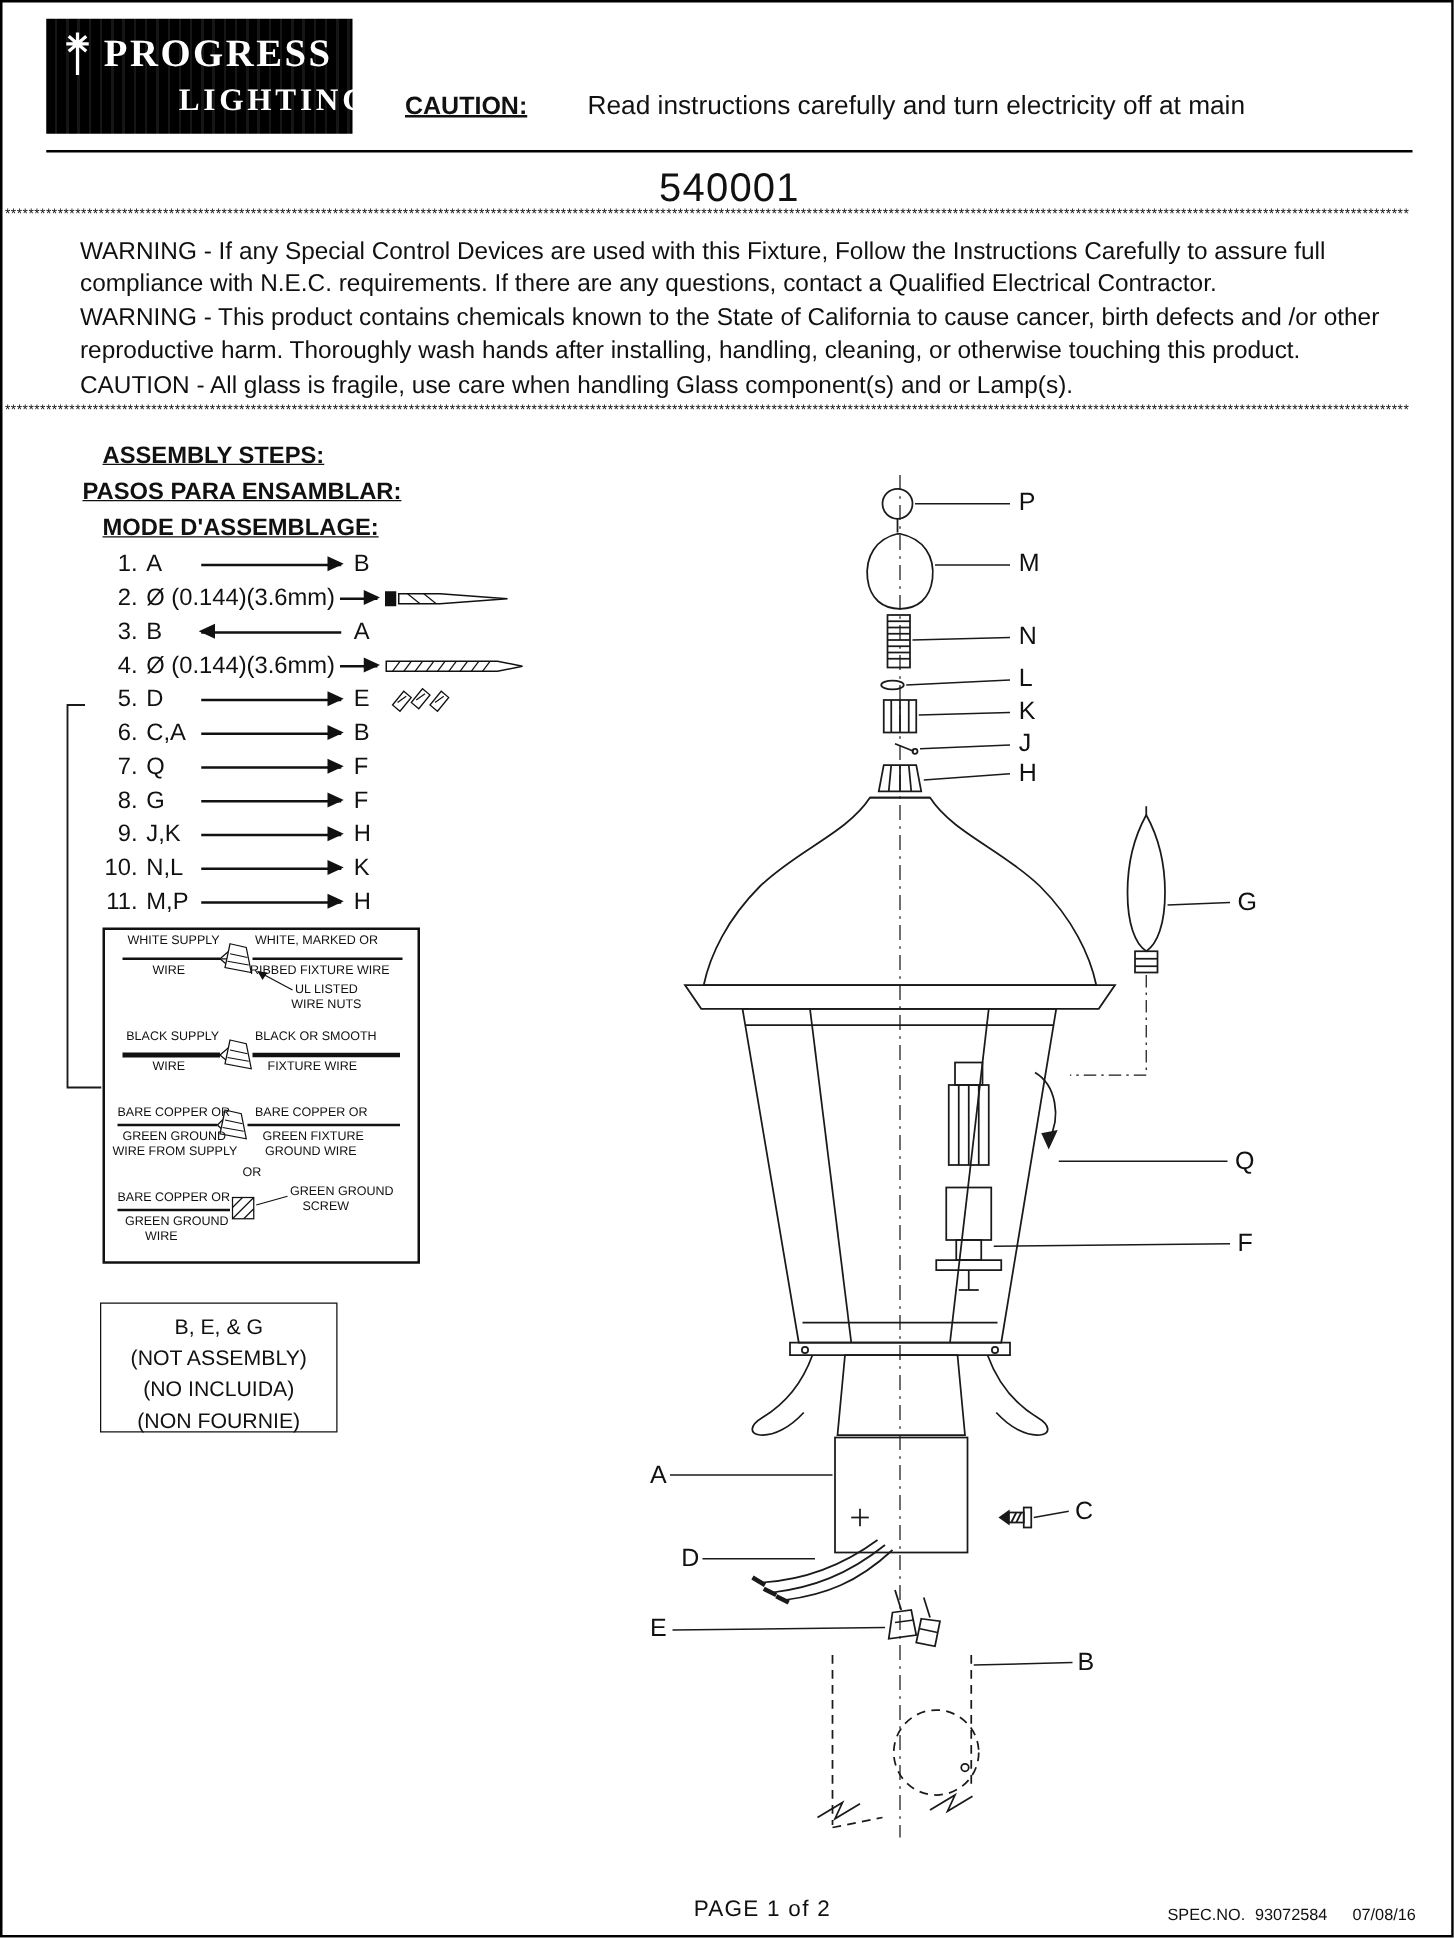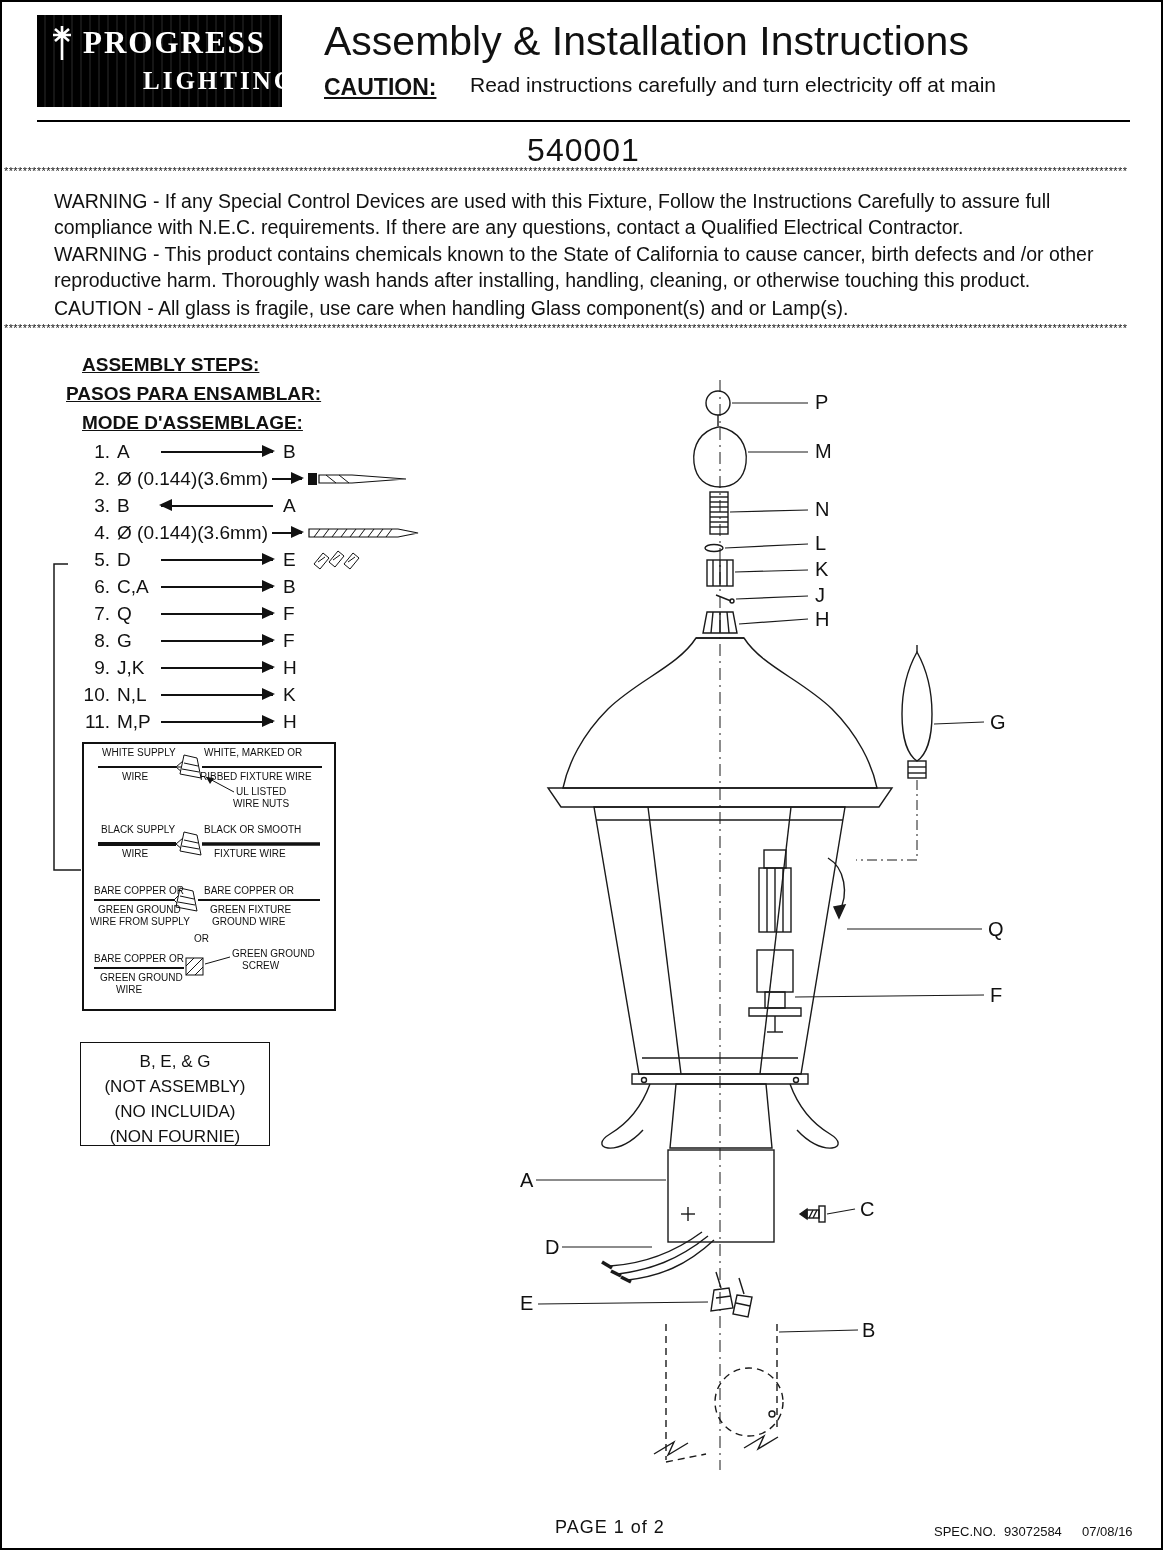--- a/index.html
+++ b/index.html
@@ -8,28 +8,28 @@
         box-sizing:border-box;overflow:hidden;padding-left:12px;}
   .t{position:absolute;white-space:nowrap;}
   
   .logo{position:absolute;left:35px;top:13px;width:245px;height:92px;
         background:repeating-linear-gradient(90deg,#000 0 7px,#161616 7px 9px);}
   .logo .l1{position:absolute;left:46px;top:10px;color:#fff;font-family:"Liberation Serif",serif;
             font-size:31px;font-weight:bold;letter-spacing:2px;}
   .logo .l2{position:absolute;left:106px;top:52px;color:#fff;font-family:"Liberation Serif",serif;
             font-size:25px;font-weight:bold;letter-spacing:3px;}
   .title{left:322px;top:16px;font-size:41px;}
-  .caution-label{left:322px;top:72px;font-size:23px;font-weight:bold;text-decoration:underline;}
+  .caution-label{left:322px;top:72px;font-size:20px;font-weight:bold;text-decoration:underline;}
   .caution-l1{left:468px;top:71px;font-size:21px;}
   .caution-l2{left:468px;top:95px;font-size:21px;}
   .hrule{position:absolute;left:35px;top:118px;width:1093px;height:0;border-top:2.5px solid #000;}
   .model{left:0;top:130px;width:1163px;text-align:center;font-size:32px;letter-spacing:1px;}
   .stars{left:2px;width:1159px;font-size:11px;letter-spacing:0.4px;overflow:hidden;}
   .warn{position:absolute;left:52px;top:186px;width:1066px;font-size:19.5px;line-height:1.34;}
-  .warn p{margin:0 0 1px 0;}
+  .warn p{margin:0 0 1px 10px;}
   
   .ah{font-size:19px;text-decoration:underline;font-weight:bold;}
   .steps{position:absolute;left:70px;top:436px;width:360px;}
   .step{display:flex;align-items:center;height:27px;font-size:19px;}
   .sn{width:38px;text-align:right;padding-right:7px;flex:none;}
   .sf{width:44px;flex:none;}
   .sf.wide{width:auto;margin-right:4px;}
   .st{width:24px;margin-left:10px;flex:none;}
   .arr{position:relative;height:2px;background:#111;width:112px;flex:none;}
   .arr::after{content:'';position:absolute;right:-2px;top:-5.5px;
@@ -59,21 +59,20 @@
 
 <div class="page">
 
   <div class="logo">
     <svg width="26" height="40" viewBox="0 0 26 40" style="position:absolute;left:12px;top:8px;">
       <path d="M 13 3 L 13 37 M 4 12 L 22 12 M 6 6 L 20 18 M 20 6 L 6 18" stroke="#fff" stroke-width="2.6" fill="none"></path>
     </svg>
     <span class="l1">PROGRESS</span>
     <span class="l2">LIGHTING</span>
   </div>
-  <span class="t title">Assembly &amp; Installation Instructions</span>
   <span class="t caution-label">CAUTION:</span>
   <span class="t caution-l1">Read instructions carefully and turn electricity off at main</span>
   <div class="hrule"></div>
 
   <div class="t model">540001</div>
   <div class="t stars" style="top:163px;">************************************************************************************************************************************************************************************************************************************************</div>
   <div class="warn">
     <p>WARNING - If any Special Control Devices are used with this Fixture, Follow the Instructions Carefully to assure full compliance with N.E.C. requirements. If there are any questions, contact a Qualified Electrical Contractor.</p>
     <p>WARNING -  This product contains chemicals known to the State of California to cause cancer, birth defects and /or other reproductive harm.  Thoroughly wash hands after installing, handling, cleaning, or otherwise touching this product.</p>
     <p>CAUTION - All glass is fragile, use care when handling Glass component(s) and or Lamp(s).</p>

